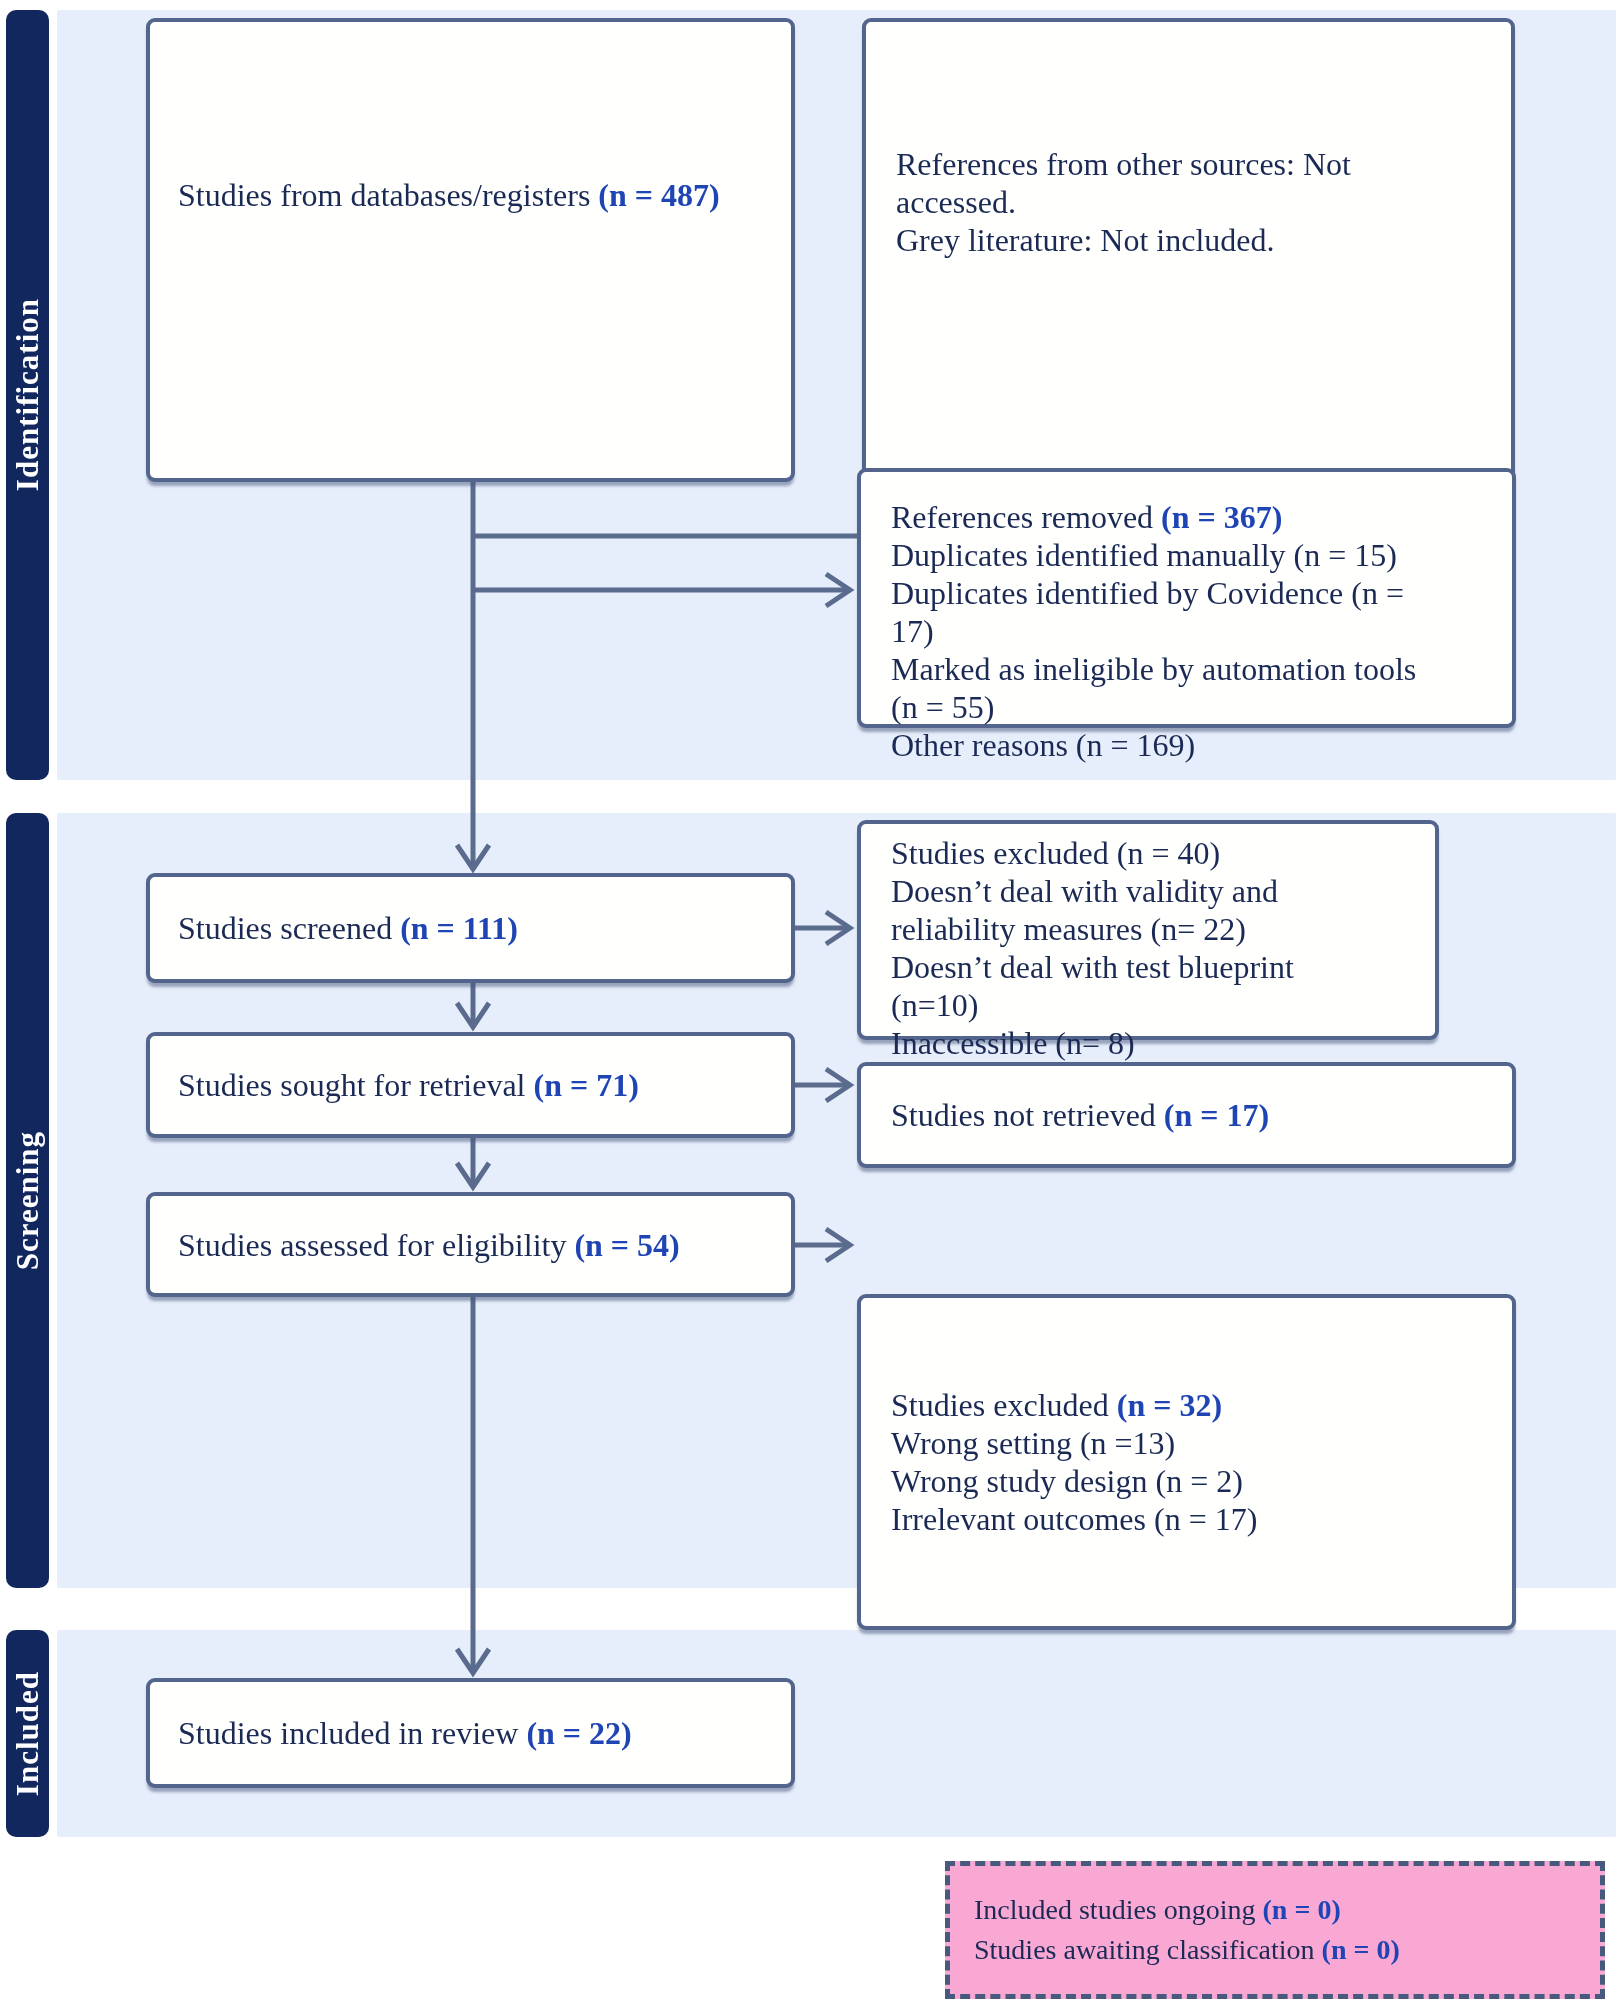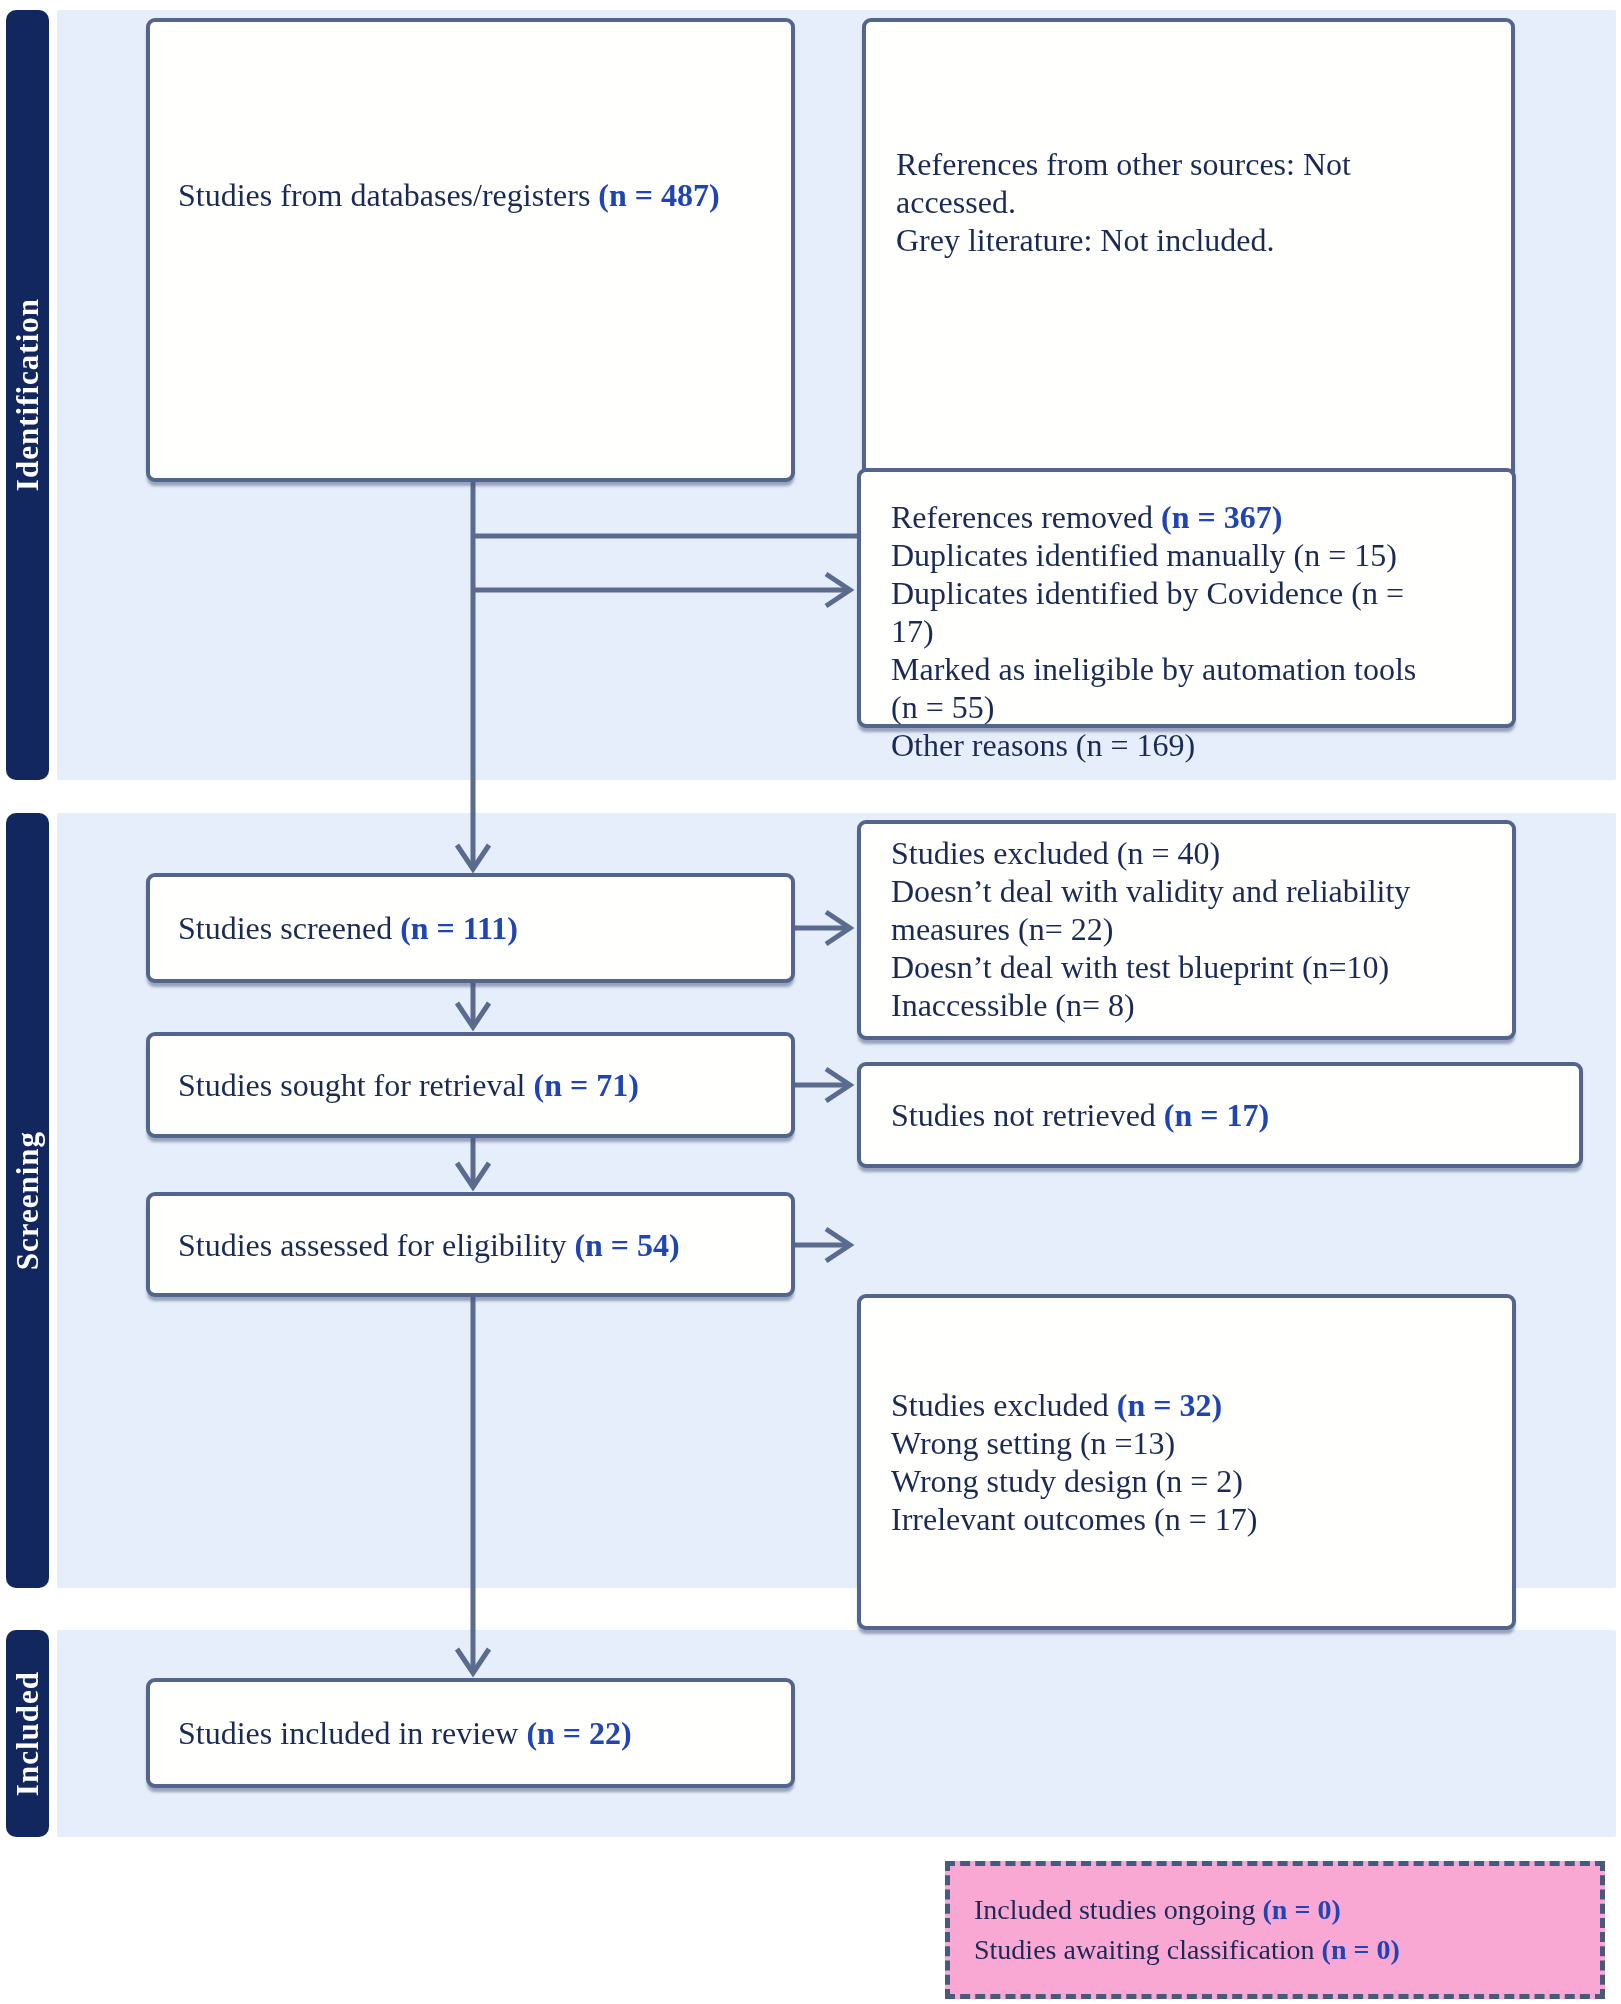--- a/index.html
+++ b/index.html
@@ -56,25 +56,25 @@
 
   
   #box-databases{left:146px;top:18px;width:649px;height:464px;}
   #box-databases .inner{padding:0 30px 110px 28px;}
   #box-other-sources{left:862px;top:18px;width:653px;height:462px;}
   #box-other-sources .inner{padding:0 150px 95px 30px;}
   #box-references-removed{left:857px;top:468px;width:659px;height:260px;}
   #box-references-removed .inner{justify-content:flex-start;padding:26px 70px 0 30px;}
   #box-screened{left:146px;top:873px;width:649px;height:110px;}
   #box-screened .inner{padding:0 20px 0 28px;}
-  #box-excluded-screening{left:857px;top:820px;width:659px;height:220px;}
+  #box-excluded-screening{left:857px;top:820px;width:582px;height:220px;}
   #box-excluded-screening .inner{justify-content:flex-start;padding:10px 60px 0 30px;}
   #box-sought{left:146px;top:1032px;width:649px;height:106px;}
   #box-sought .inner{padding:0 20px 0 28px;}
-  #box-not-retrieved{left:857px;top:1062px;width:726px;height:106px;}
+  #box-not-retrieved{left:857px;top:1062px;width:659px;height:106px;}
   #box-not-retrieved .inner{padding:0 20px 0 30px;}
   #box-assessed{left:146px;top:1192px;width:649px;height:105px;}
   #box-assessed .inner{padding:0 20px 0 28px;}
   #box-excluded-eligibility{left:857px;top:1294px;width:659px;height:336px;}
   #box-excluded-eligibility .inner{padding:0 40px 0 30px;}
   #box-included-review{left:146px;top:1678px;width:649px;height:110px;}
   #box-included-review .inner{padding:0 12px 0 28px;}
   #box-ongoing{left:945px;top:1861px;width:660px;height:138px;}
   #box-ongoing .inner{position:absolute;inset:0;display:flex;flex-direction:column;justify-content:center;padding:0 20px 0 24px;}
 </style>

